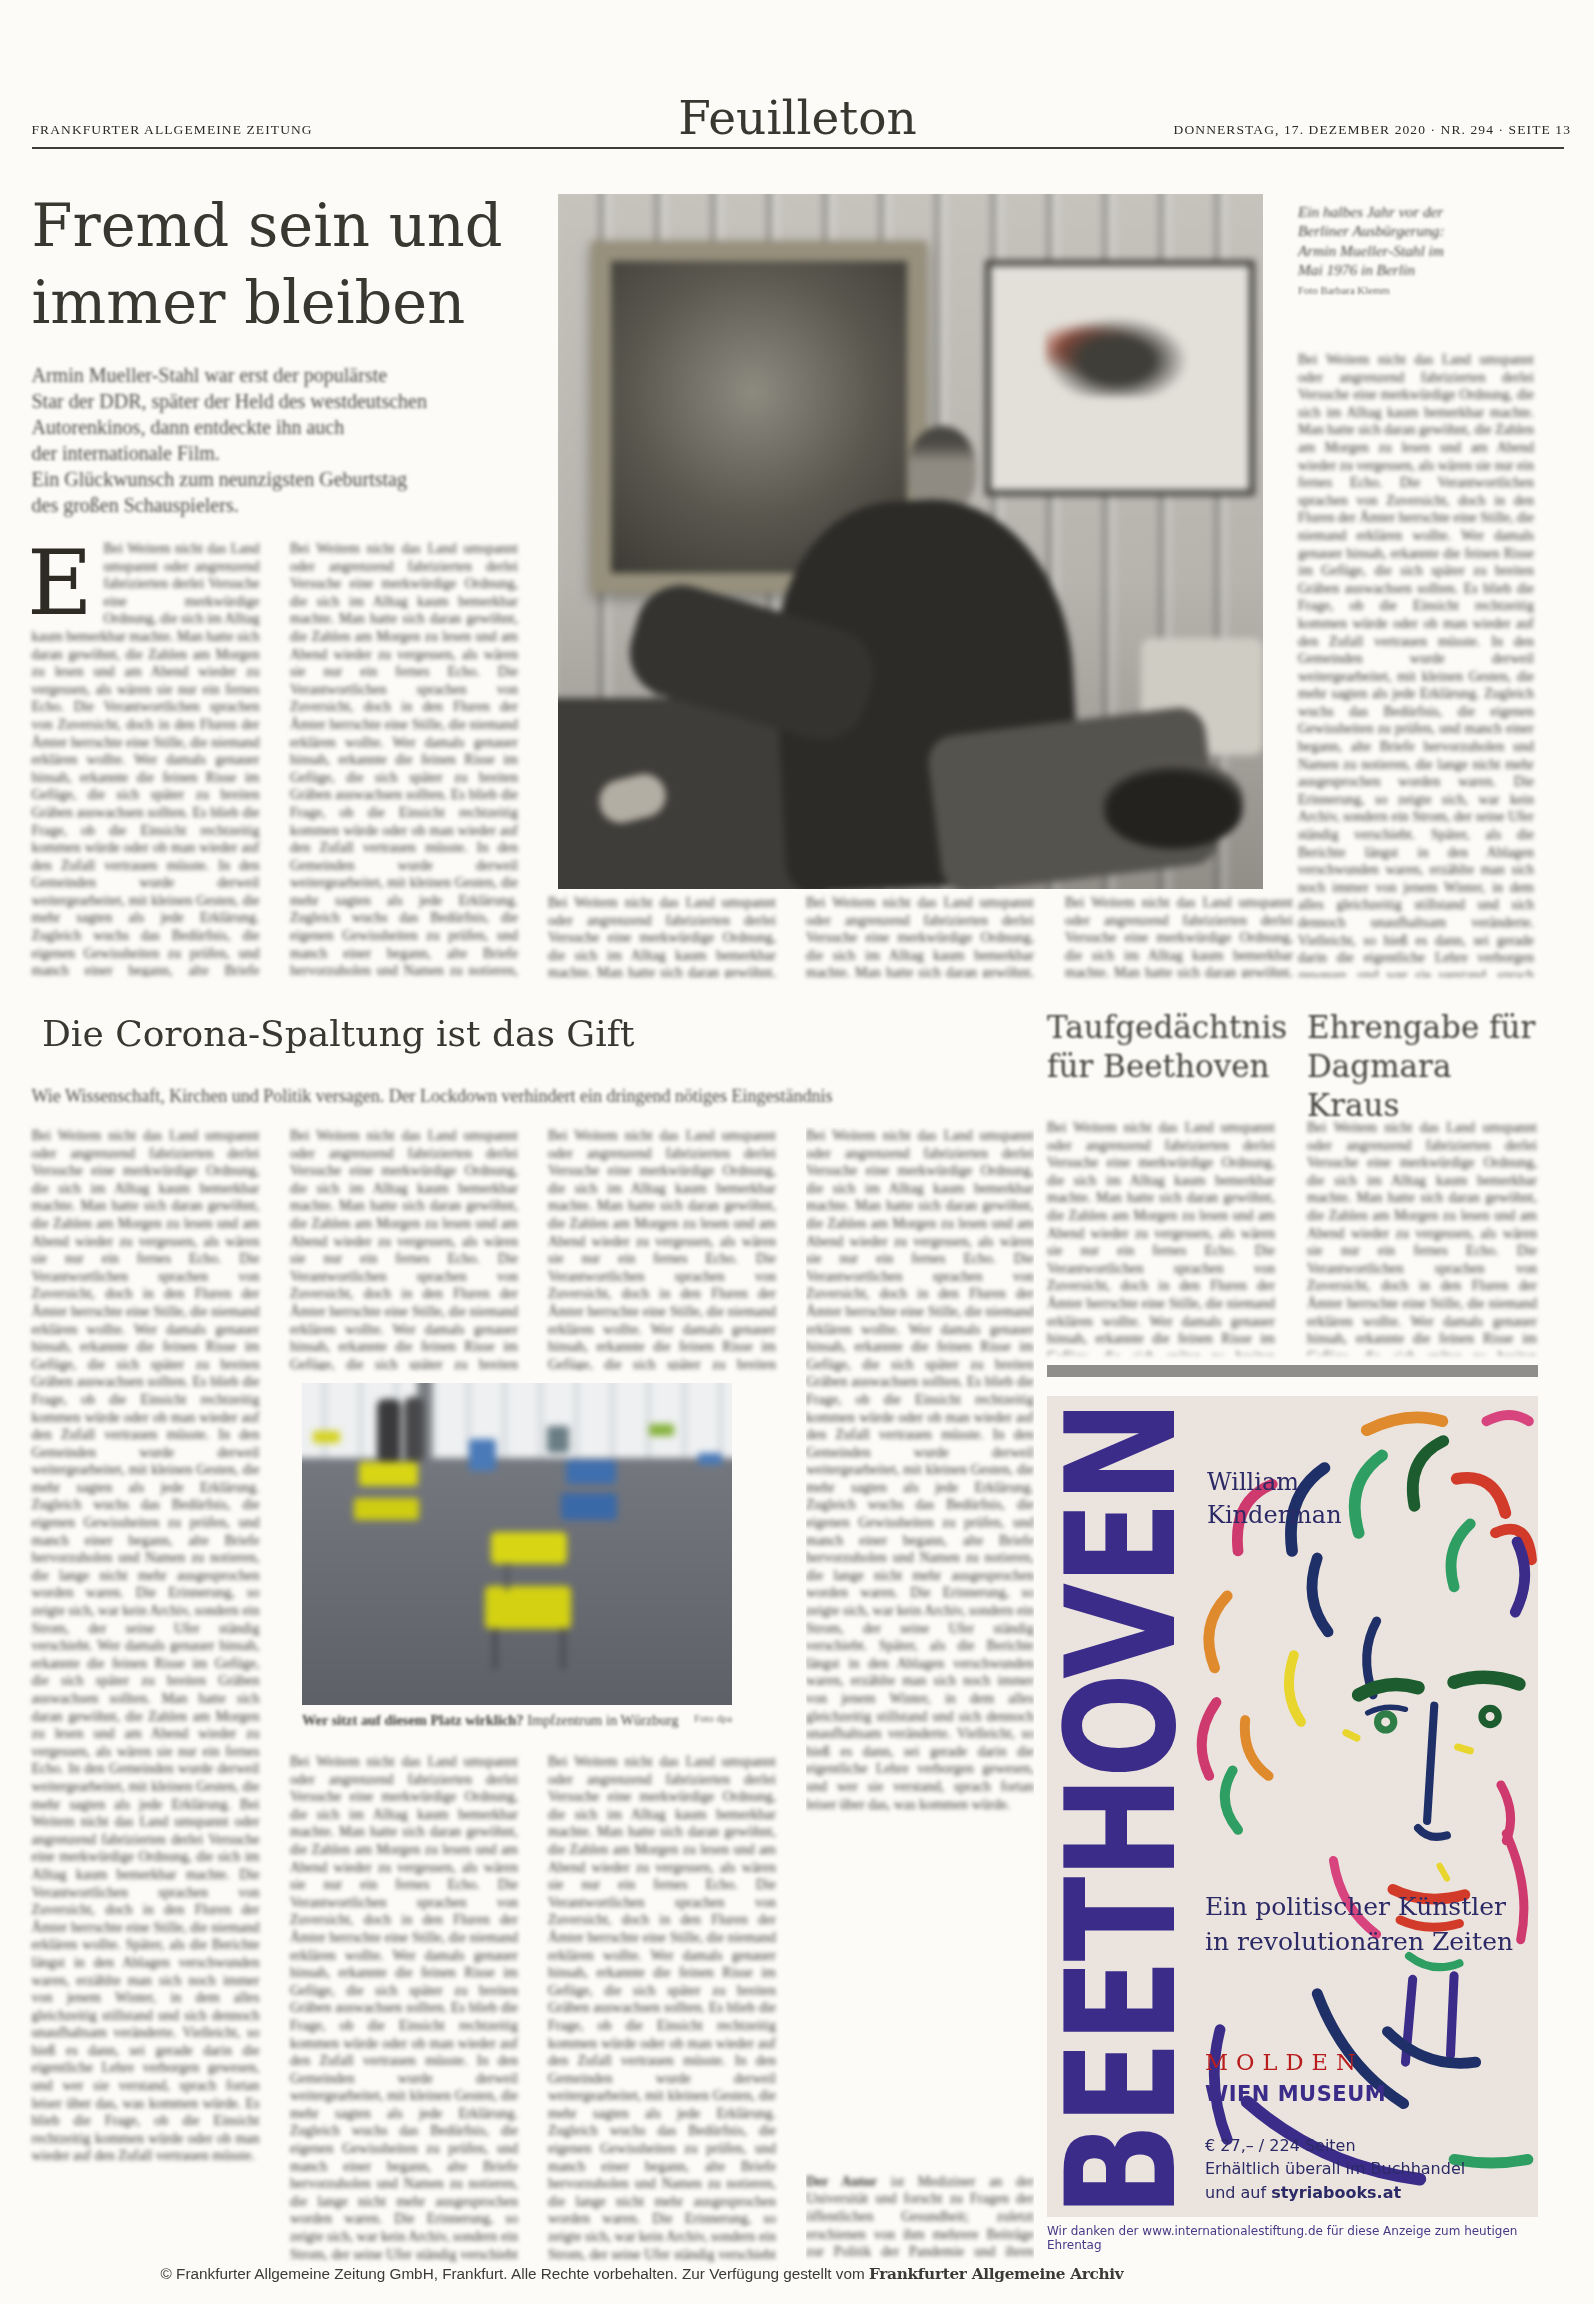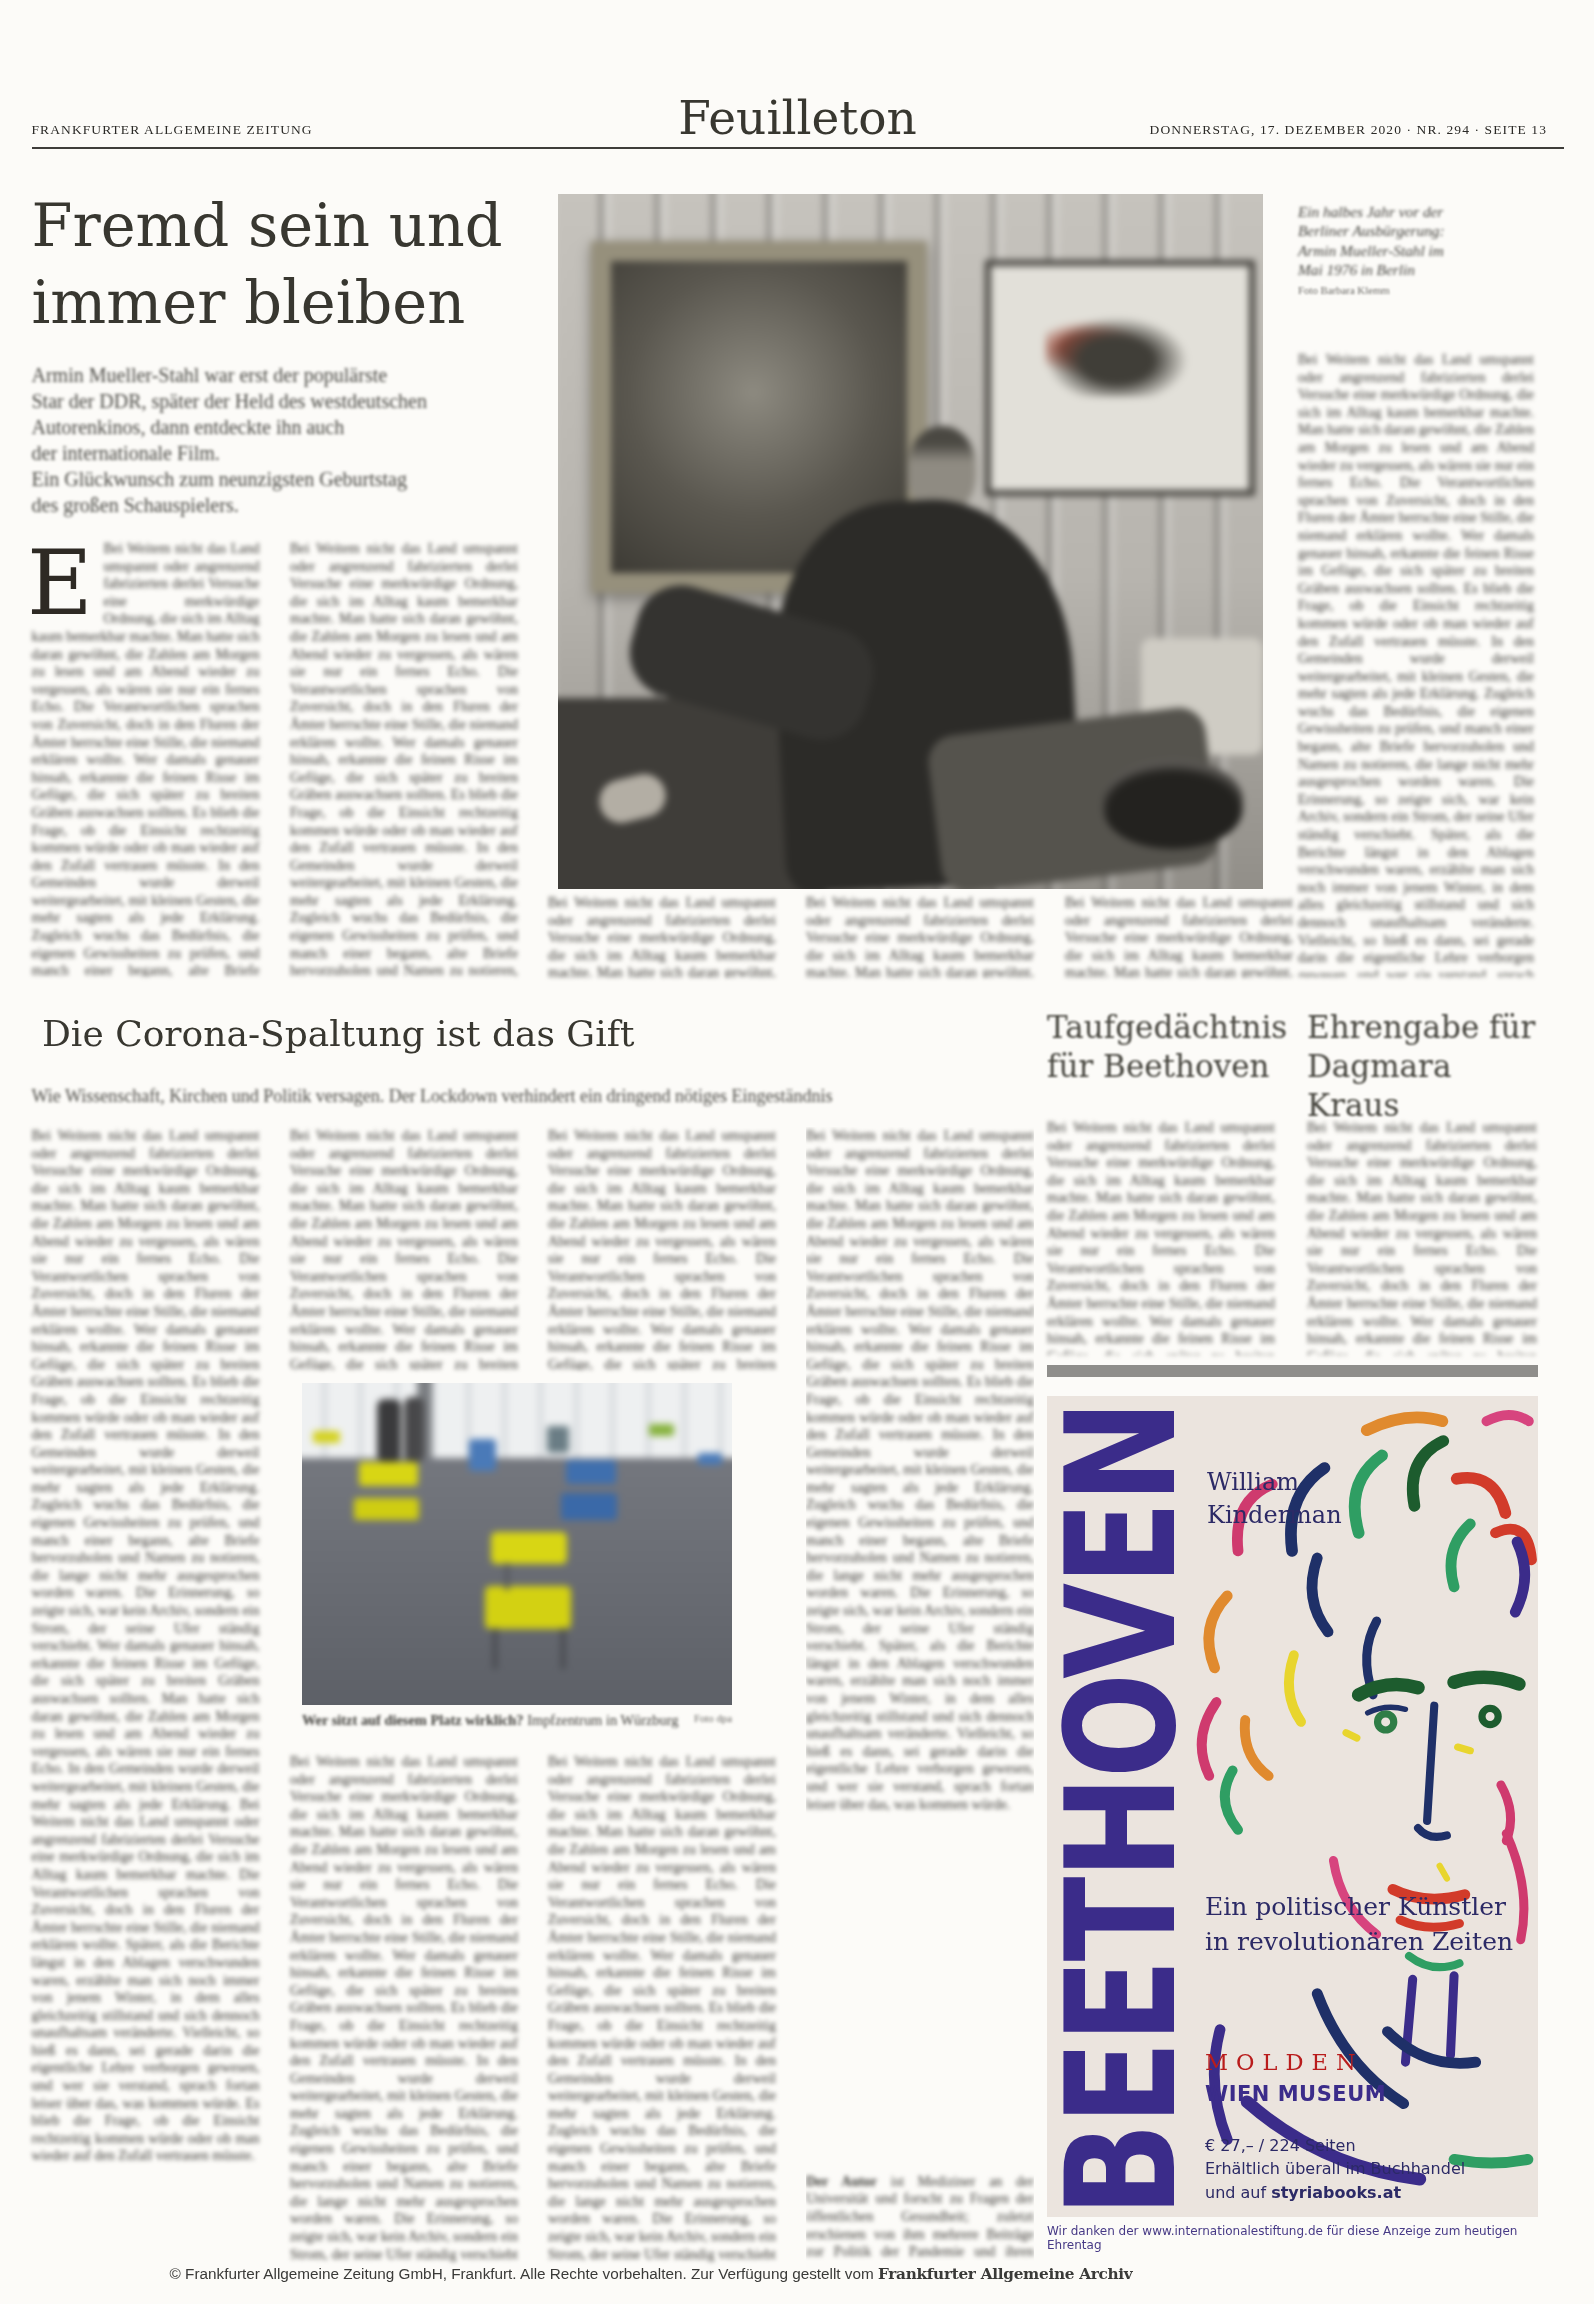--- a/index.html
+++ b/index.html
@@ -31,21 +31,21 @@
   .flogo{font-family:"DejaVu Serif",serif;font-weight:bold;letter-spacing:-0.3px;}
   svg{display:block;}
 </style>
 </head>
 <body>
 
 <div id="page">
 
   <div class="abs caps" style="left:31.5px;top:122px;">FRANKFURTER ALLGEMEINE ZEITUNG</div>
   <div class="abs hl" style="left:0;top:90px;width:1595px;text-align:center;font-size:47px;">Feuilleton</div>
-  <div class="abs caps" style="right:48px;top:122px;">DONNERSTAG, 17. DEZEMBER 2020 · NR. 294 · SEITE 13</div>
+  <div class="abs caps" style="right:24px;top:122px;">DONNERSTAG, 17. DEZEMBER 2020 · NR. 294 · SEITE 13</div>
   <div class="abs rule" style="left:31.5px;top:147px;width:1532px;height:1.8px;"></div>
 
   <h1 class="abs hl pre" style="left:31.5px;top:187px;width:522px;font-size:59px;line-height:77px;">Fremd sein und
 immer bleiben</h1>
 
   <div class="abs pre blur18" style="left:31.5px;top:362px;width:504px;font-size:20px;line-height:26px;color:#4c4b46;">Armin Mueller-Stahl war erst der populärste
 Star der DDR, später der Held des westdeutschen
 Autorenkinos, dann entdeckte ihn auch
 der internationale Film.
 Ein Glückwunsch zum neunzigsten Geburtstag
@@ -211,18 +211,18 @@
     <div class="abs" style="left:158px;top:686px;font-family:'DejaVu Sans',sans-serif;font-weight:bold;font-size:21px;letter-spacing:0.5px;color:#3b2c8a;">WIEN MUSEUM</div>
     <div class="abs" style="left:158px;top:738px;font-family:'DejaVu Sans',sans-serif;font-size:16px;line-height:23.4px;color:#2c2a66;">
       <div>€ 27,– / 224 Seiten</div>
       <div>Erhältlich überall im Buchhandel</div>
       <div><span>und auf </span><b>styriabooks.at</b></div>
     </div>
   </div>
 
   <div class="abs" style="left:1047px;top:2224px;width:491px;font-family:'DejaVu Sans',sans-serif;font-size:12px;color:#473a86;">Wir danken der www.internationalestiftung.de für diese Anzeige zum heutigen Ehrentag</div>
 
-  <div class="abs footer" style="left:13px;top:2265px;width:1276px;text-align:center;">
+  <div class="abs footer" style="left:4px;top:2265px;width:1276px;text-align:center;">
     <span>© Frankfurter Allgemeine Zeitung GmbH, Frankfurt. Alle Rechte vorbehalten. Zur Verfügung gestellt vom </span><span class="flogo">Frankfurter Allgemeine Archiv</span>
   </div>
 
 </div>
 
 
 </body></html>

